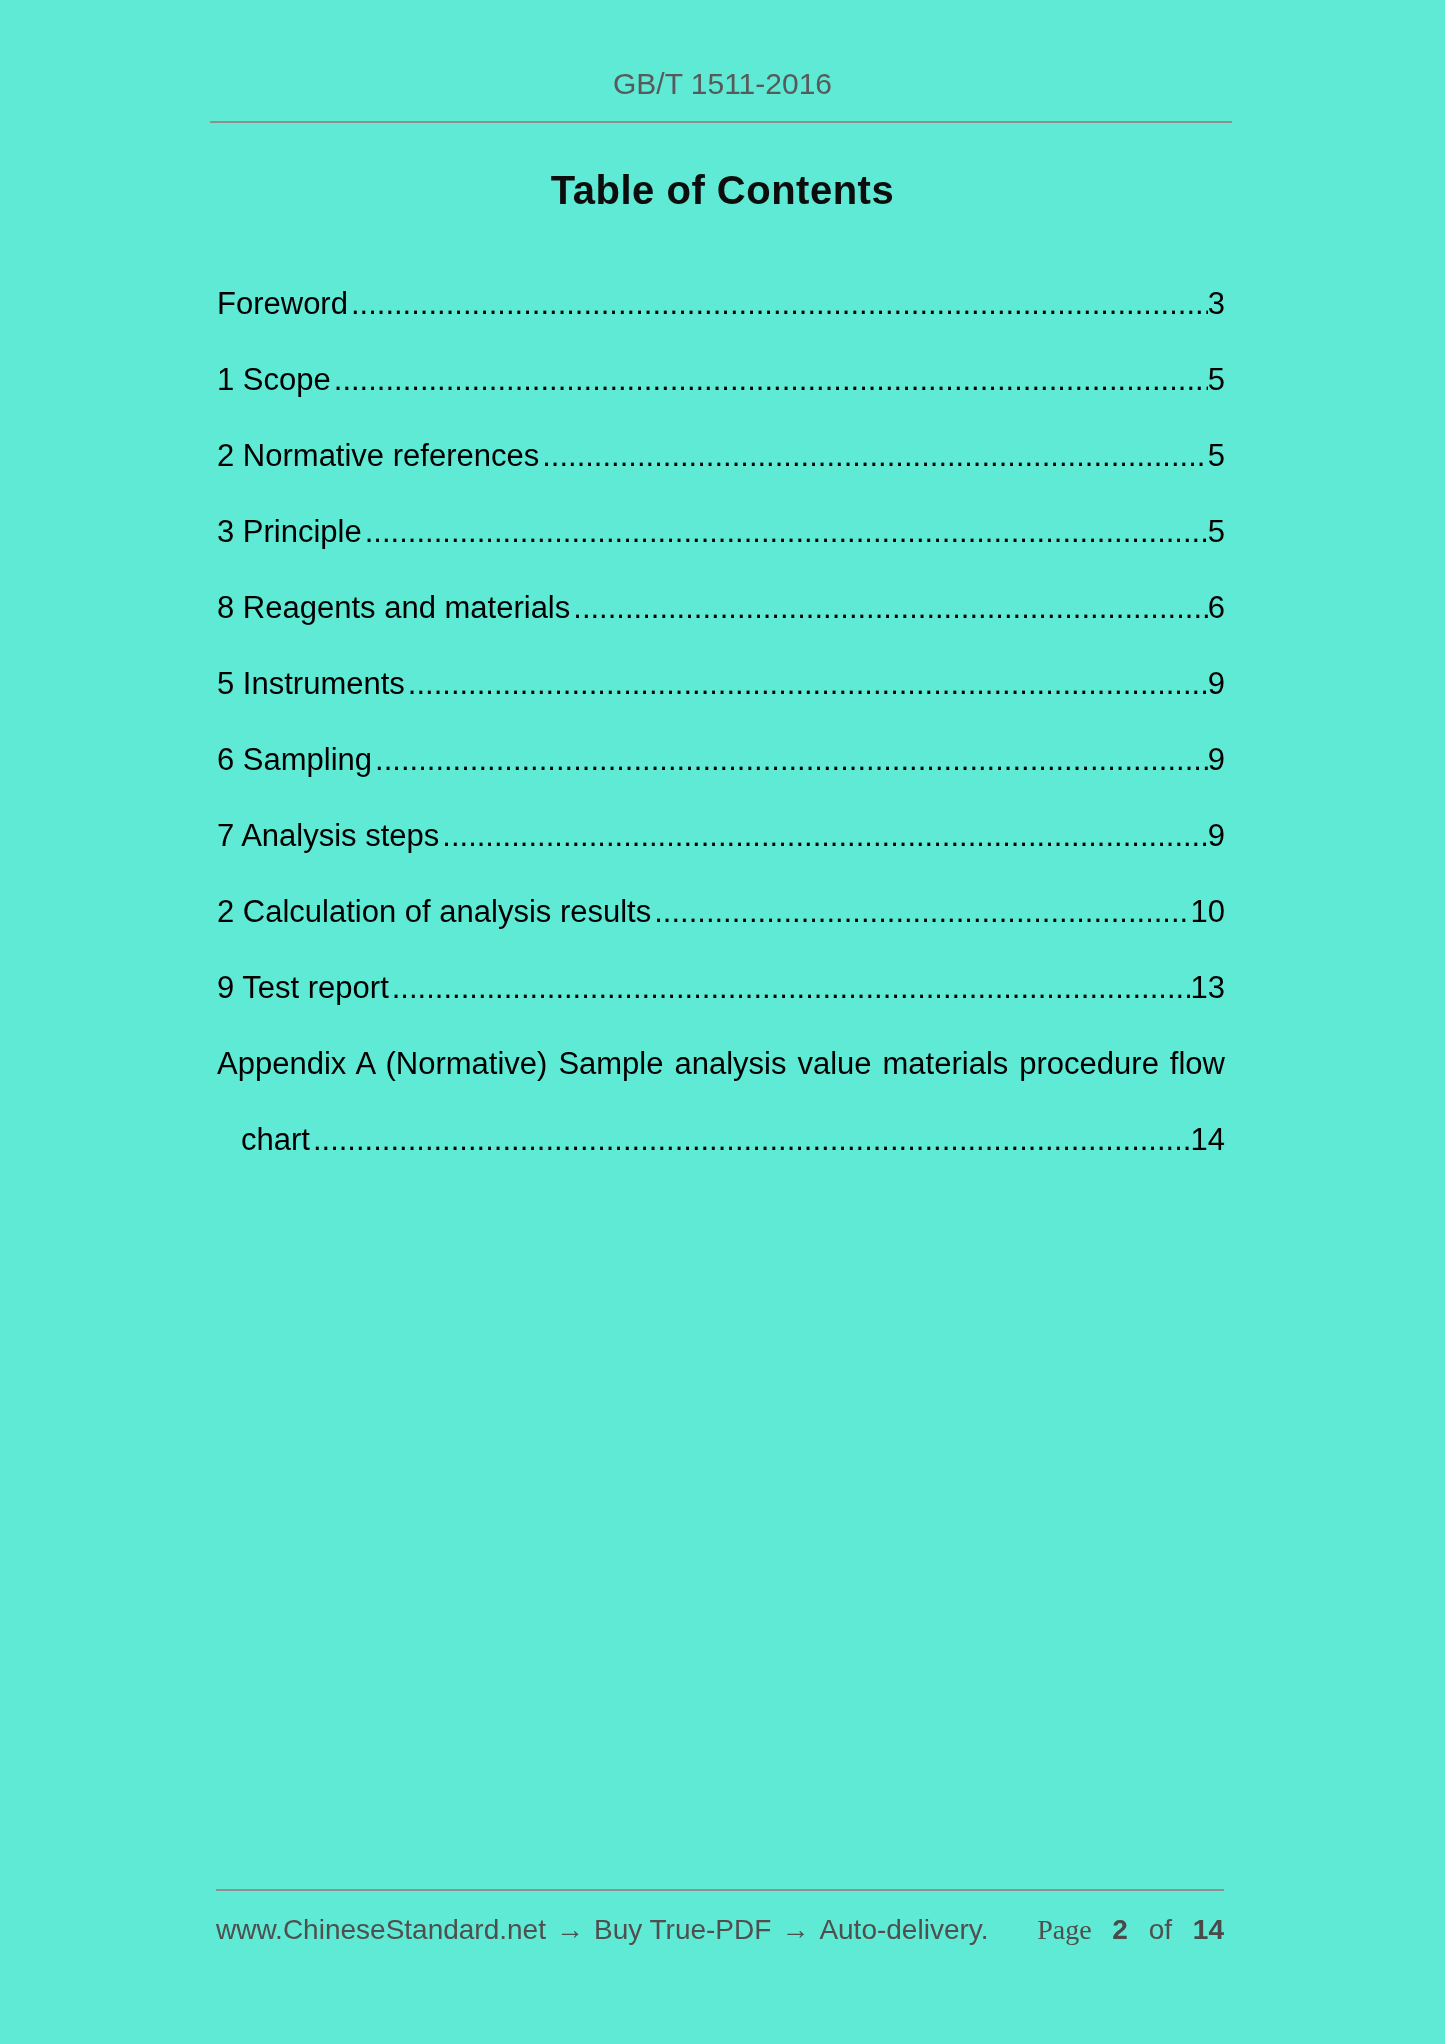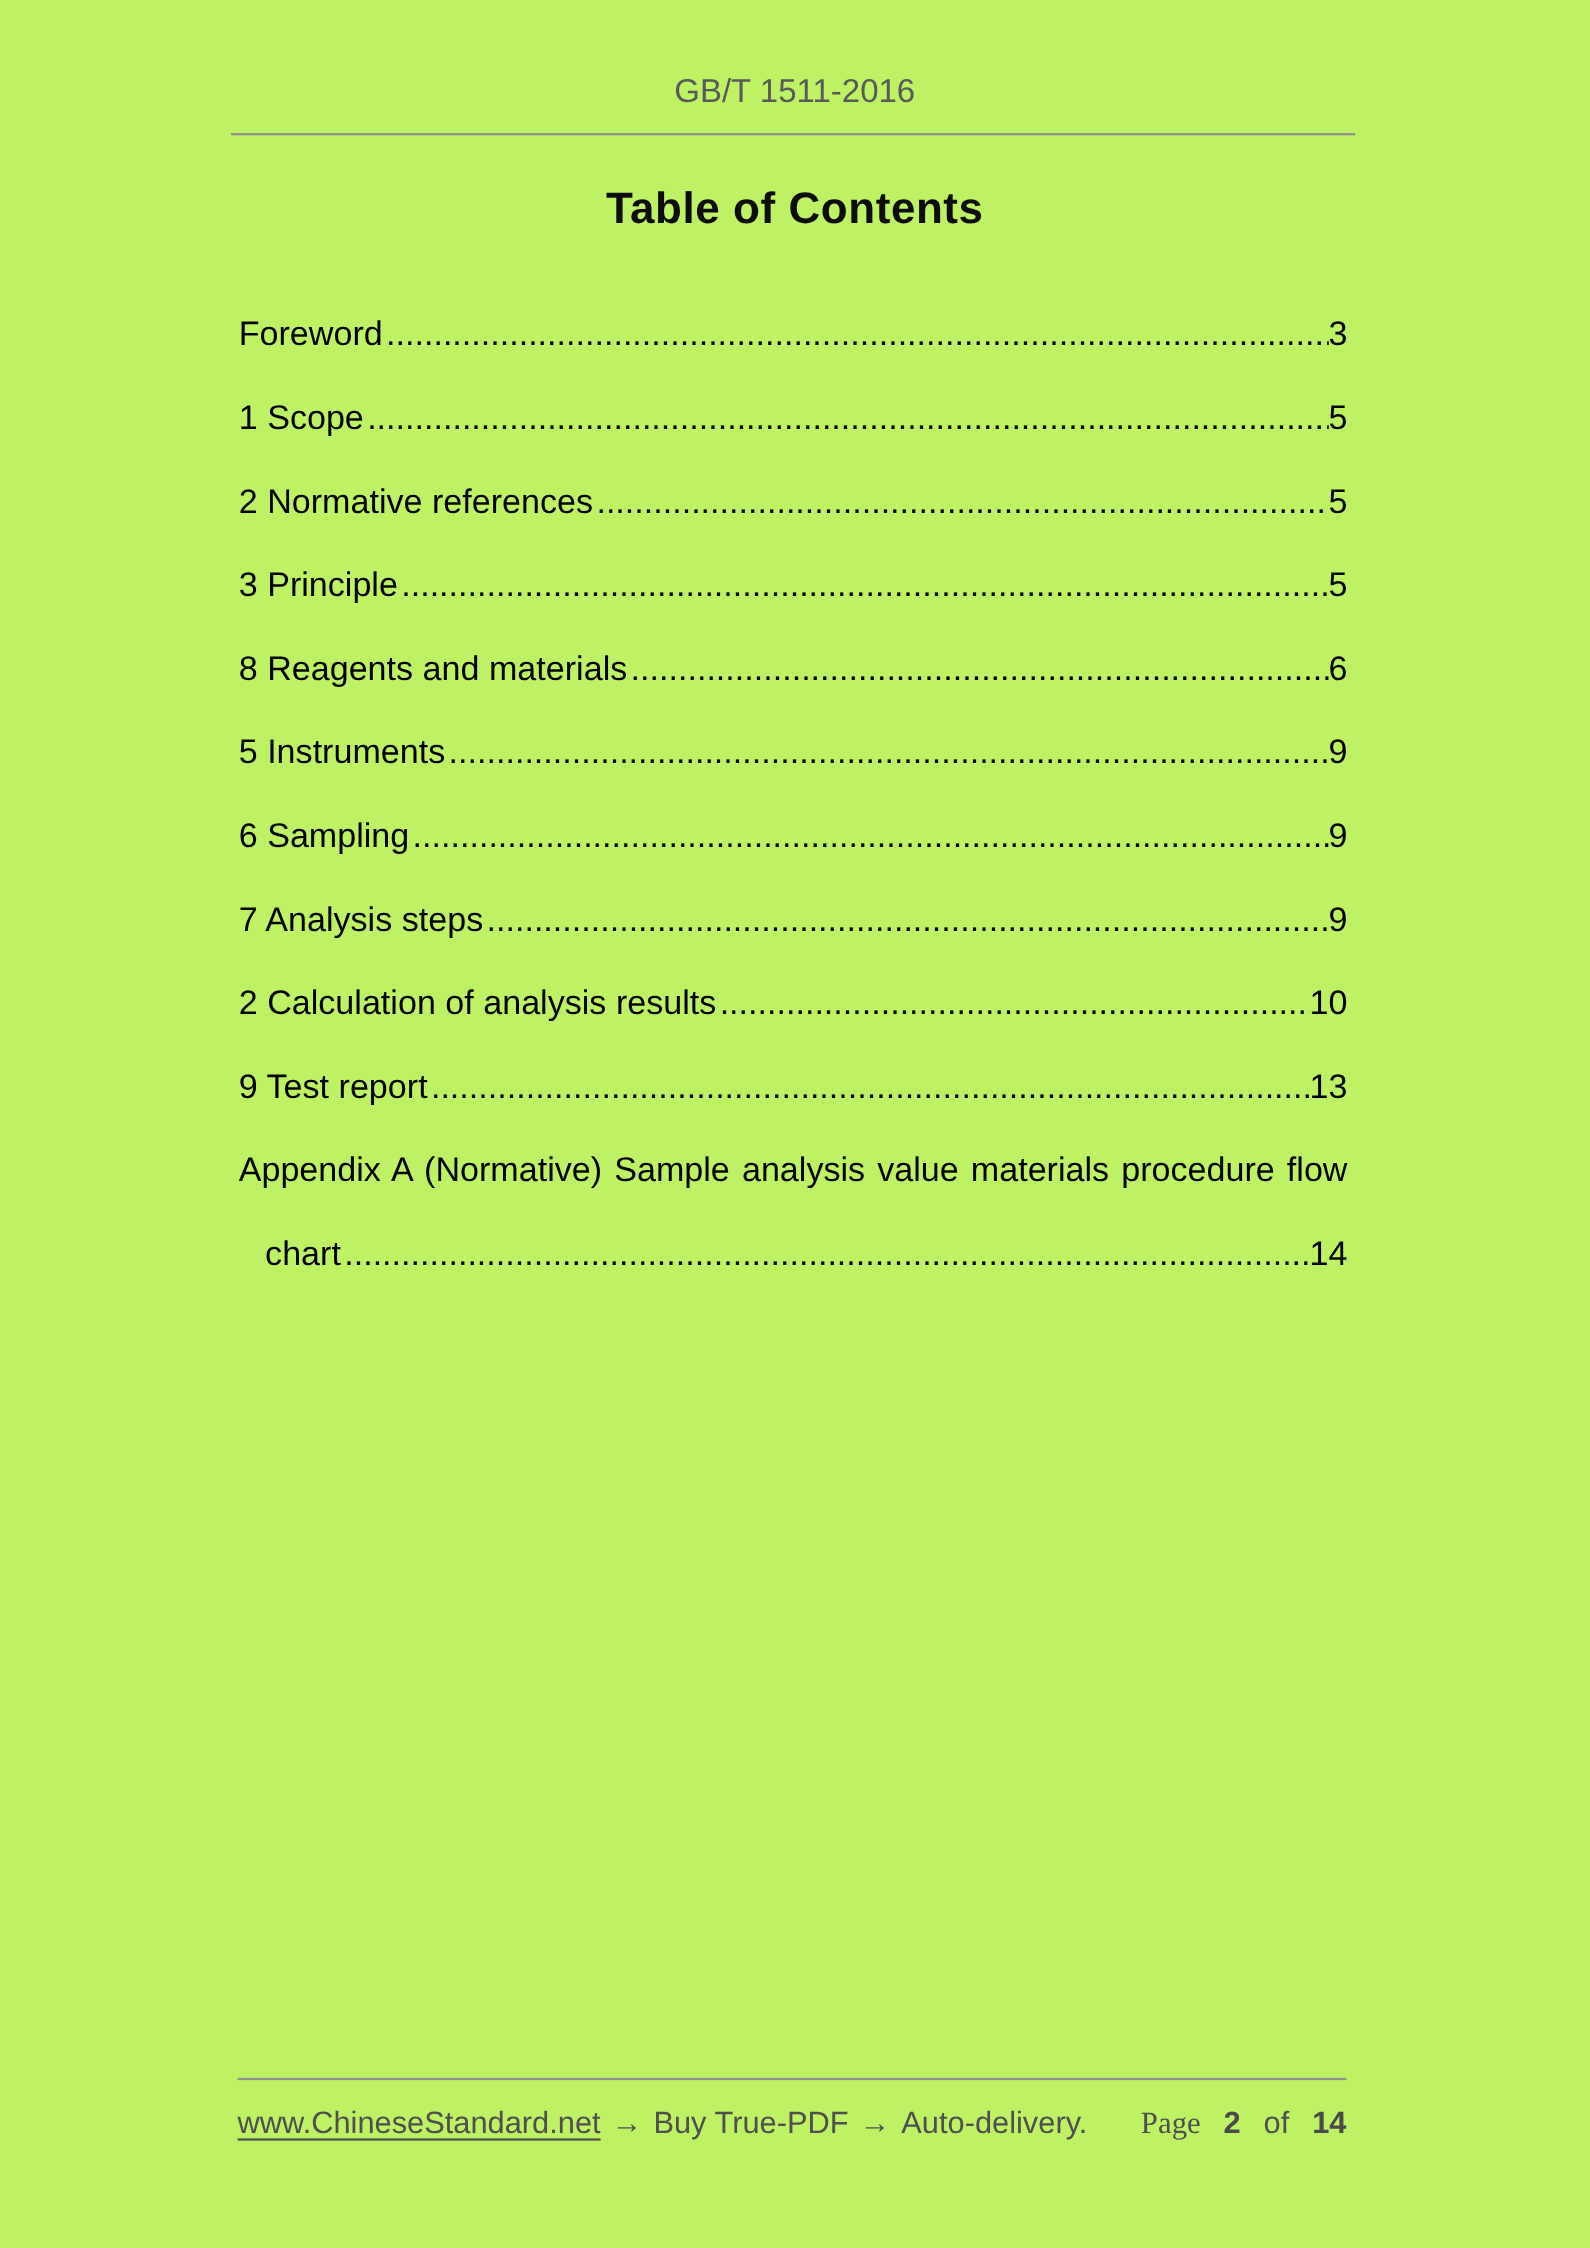--- a/index.html
+++ b/index.html
@@ -9,21 +9,21 @@
     --rule-color: #909090;
   }
   * { margin: 0; padding: 0; box-sizing: border-box; }
   html, body { background: #ffffff; }
   body { font-family: "Liberation Sans", sans-serif; }
 
   .page {
     position: relative;
     width: 1445px;
     height: 2044px;
-    background: #bef264;
+    background: #5eead4;
     overflow: hidden;
   }
 
   .doc-header {
     position: absolute;
     top: 66px;
     left: 0;
     width: 100%;
     text-align: center;
     font-size: 30px;
@@ -114,21 +114,20 @@
     align-items: baseline;
     font-size: 28px;
     line-height: 44px;
     color: var(--footer-color);
   }
 
   .footer-left { white-space: nowrap; }
 
   .footer-link {
     color: var(--footer-color);
-    text-decoration: underline;
     text-decoration-thickness: 2px;
     text-underline-offset: 5px;
     cursor: pointer;
   }
 
   .footer-arrow { margin: 0 10px; }
 
   .footer-right { white-space: nowrap; }
   .footer-right .pagination-word { margin-left: 0; font-family: Liberation Serif, serif; }
   .footer-right span + span { margin-left: 13px; }

